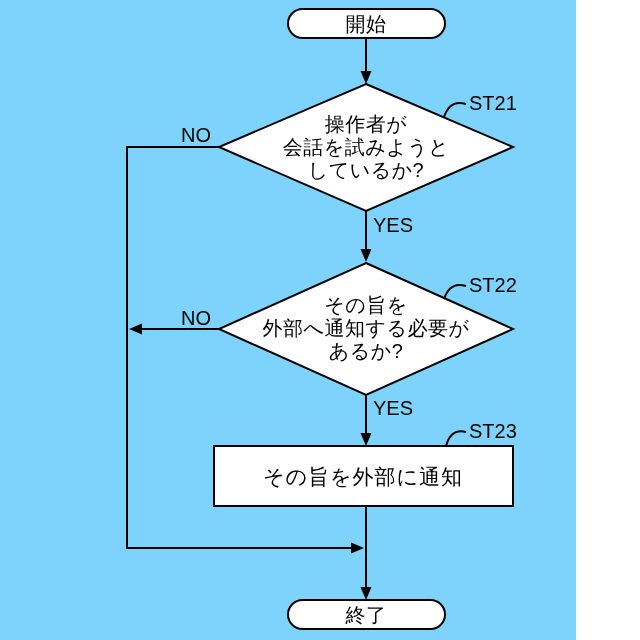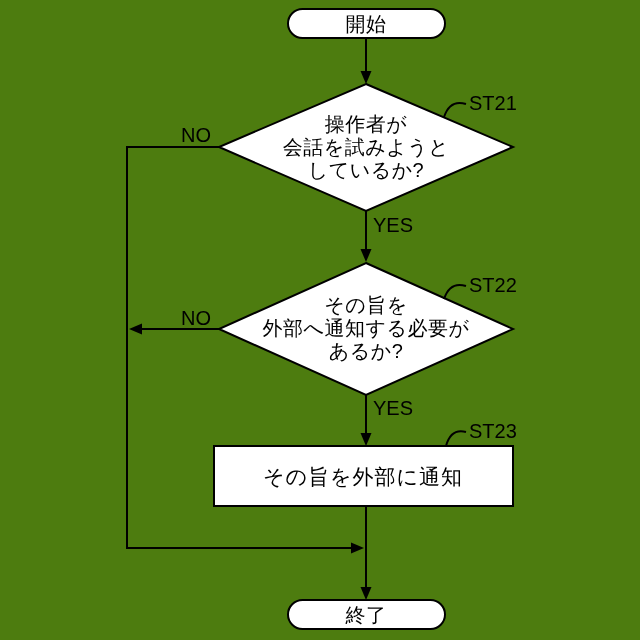--- a/index.html
+++ b/index.html
@@ -5,23 +5,23 @@
   html, body {
     margin: 0;
     padding: 0;
     width: 640px;
     height: 640px;
     background: #ffffff;
     font-family: "Liberation Sans", "DejaVu Sans", sans-serif;
   }
   .stage {
     position: relative;
-    width: 640px;
+    width: 576px;
     height: 640px;
-    background: #4d7c0f;
+    background: #7dd3fc;
   }
   svg { display: block; }
   .shape {
     fill: #ffffff;
     stroke: #000000;
     stroke-width: 2;
   }
   .edge {
     fill: none;
     stroke: #000000;

